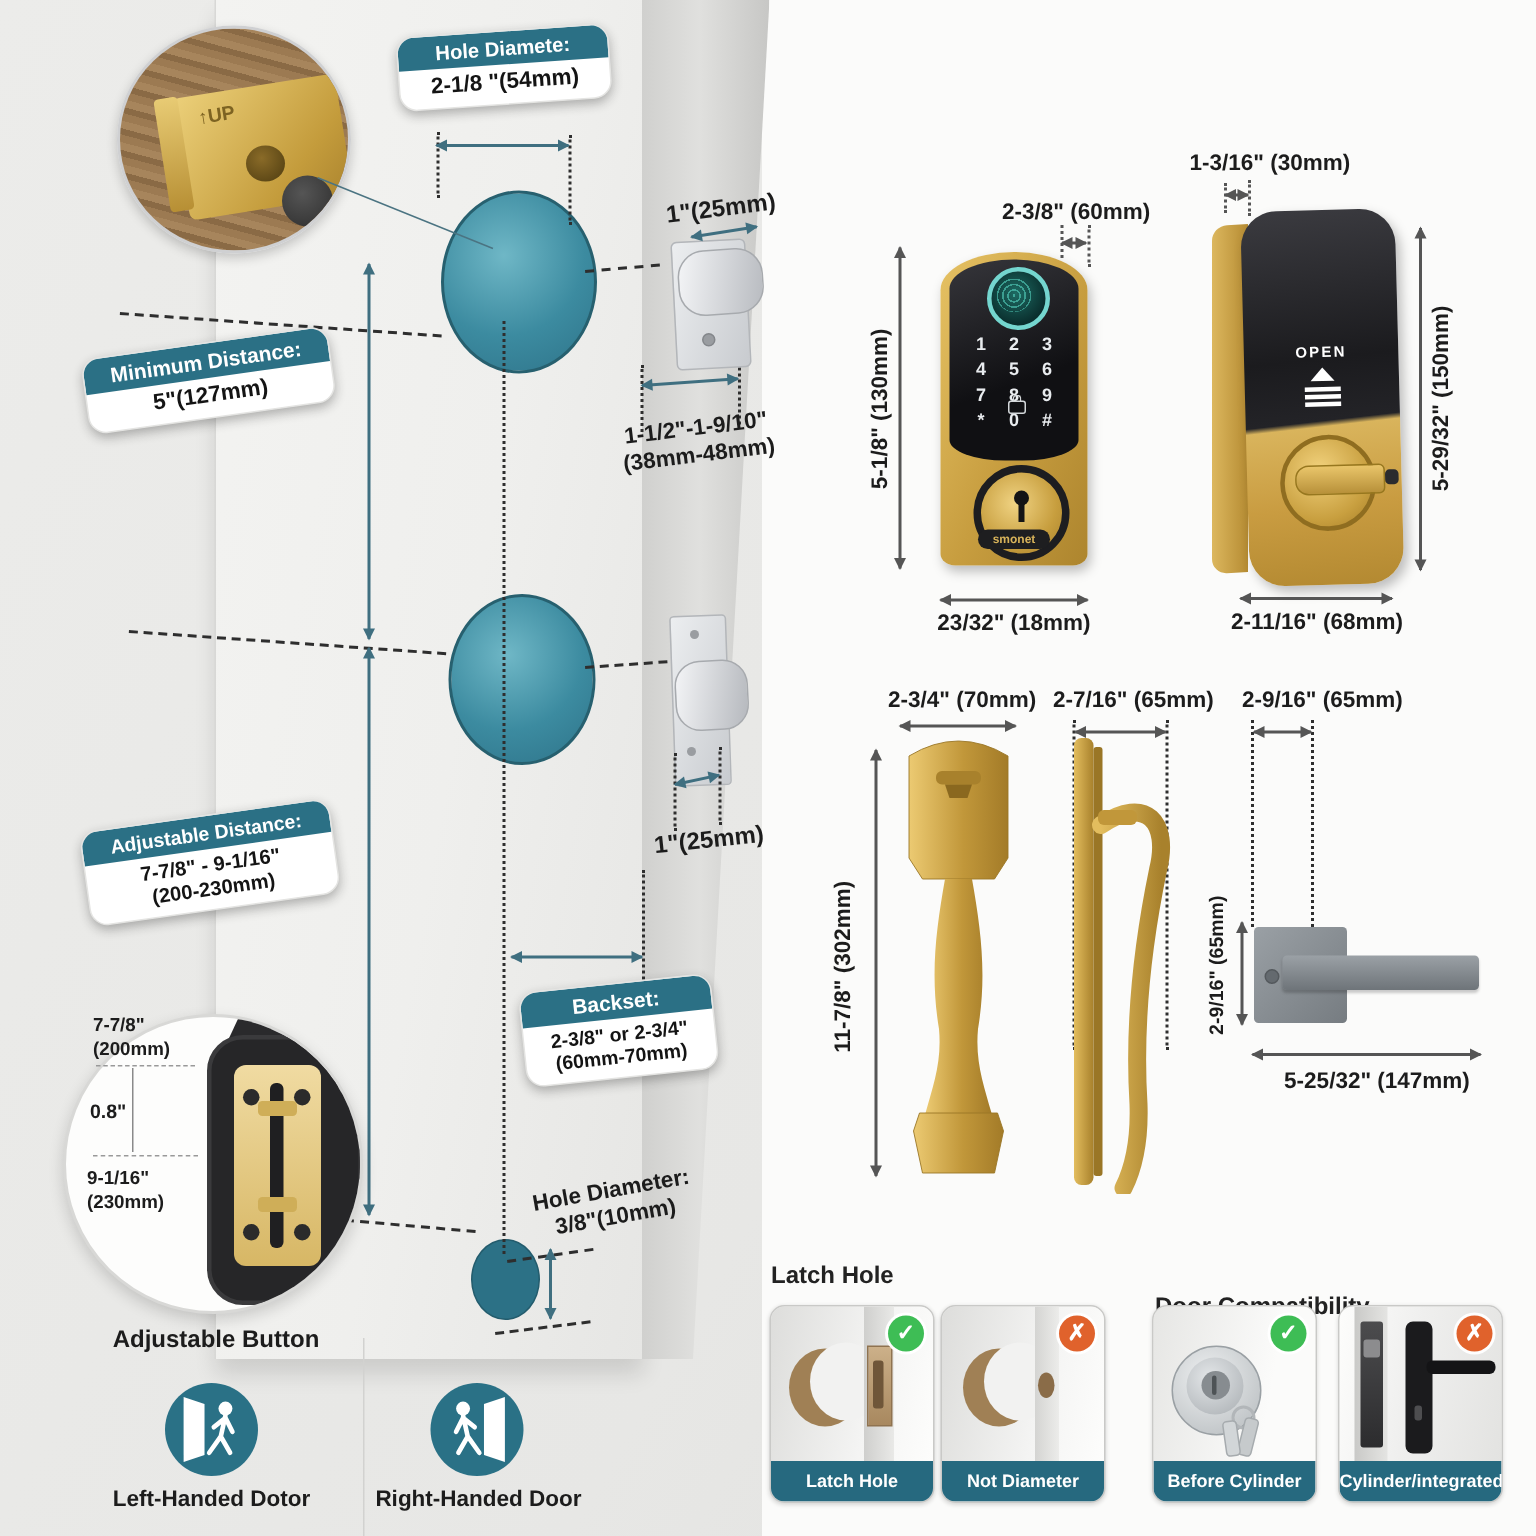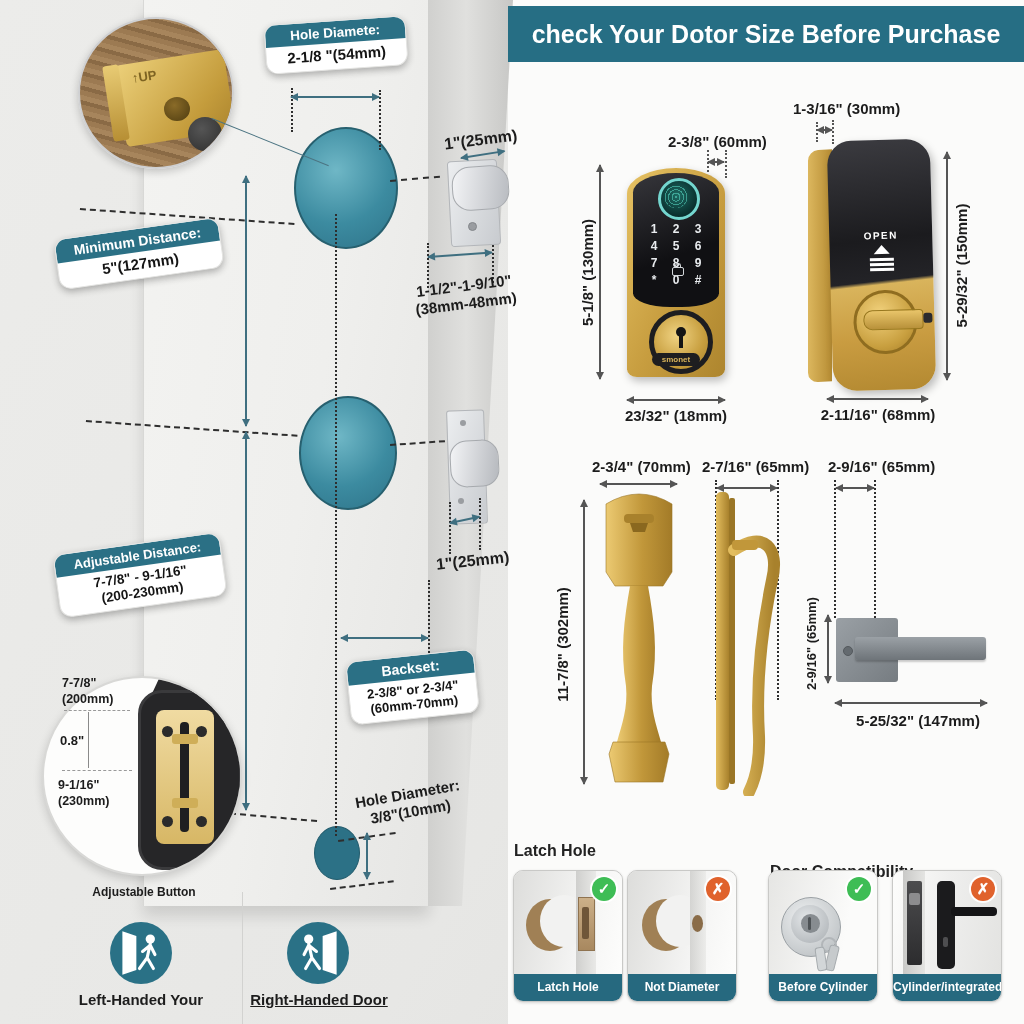--- a/index.html
+++ b/index.html
@@ -186,42 +186,39 @@
     <span>(200mm)</span>
   </div>
   <div class="dh" style="left:64px;top:710px;width:66px;border-top:1.5px dashed #999;"></div>
   <div class="mlab" style="left:60px;top:733px;font-size:13px;">0.8"</div>
   <div class="abs" style="left:88px;top:712px;height:56px;border-left:1.5px solid #8a8a8a;"></div>
   <div class="dh" style="left:62px;top:770px;width:70px;border-top:1.5px dashed #999;"></div>
   <div class="mlab" style="left:58px;top:778px;font-size:12.5px;line-height:1.25;">
     <span>9-1/16"</span><br>
     <span>(230mm)</span>
   </div>
-  <div class="mlab ctr" style="left:38px;top:885px;width:212px;font-size:12px;">Adjustable Button</div>
+  <div class="mlab ctr" style="left:38px;top:885px;width:212px;font-size:16px;">Adjustable Button</div>
 
   <div class="abs" style="left:110px;top:922px;width:62px;height:62px;border-radius:50%;background:#2a7186;">
     <svg width="62" height="62" viewBox="0 0 40 40">
       <polygon points="8,6 17,9 17,31 8,34" fill="#fff"></polygon>
       <circle cx="26" cy="11" r="3" fill="#fff"></circle>
       <path d="M26,14 L24,23 M26,15 L21,19 M26,15 L29,21 M24,23 L19,30 M24,23 L28,30" stroke="#fff" stroke-width="2" stroke-linecap="round" fill="none"></path>
     </svg>
   </div>
-  <div class="mlab ctr" style="left:58px;top:991px;width:166px;">Left-Handed Your</div>
+  <div class="mlab ctr" style="left:58px;top:991px;width:166px;">Left-Handed Dotor</div>
   <div class="abs" style="left:287px;top:922px;width:62px;height:62px;border-radius:50%;background:#2a7186;">
     <svg width="62" height="62" viewBox="0 0 40 40" style="transform:scaleX(-1);">
       <polygon points="8,6 17,9 17,31 8,34" fill="#fff"></polygon>
       <circle cx="26" cy="11" r="3" fill="#fff"></circle>
       <path d="M26,14 L24,23 M26,15 L21,19 M26,15 L29,21 M24,23 L19,30 M24,23 L28,30" stroke="#fff" stroke-width="2" stroke-linecap="round" fill="none"></path>
     </svg>
   </div>
-  <div class="mlab ctr" style="left:240px;top:991px;width:158px;text-decoration:underline;">Right-Handed Door</div>
-
-  <div class="abs" style="left:508px;top:6px;width:516px;height:56px;background:#266e84;display:flex;align-items:center;justify-content:center;">
-    <span style="color:#fff;font-weight:700;font-size:25px;white-space:nowrap;">check Your Dotor Size Before Purchase</span>
-  </div>
+  <div class="mlab ctr" style="left:240px;top:991px;width:158px;">Right-Handed Door</div>
+
 
   <div class="mlab" style="left:668px;top:133px;">2-3/8" (60mm)</div>
   <div class="dv" style="left:707px;top:150px;height:22px;border-left:2px dotted #555;"></div>
   <div class="dv" style="left:725px;top:150px;height:28px;border-left:2px dotted #555;"></div>
   <div class="ah" style="left:708px;top:161px;width:16px;--c:#555;"></div>
   <div class="av" style="left:599px;top:165px;height:214px;--c:#555;"></div>
   <div class="vlab" style="left:512px;top:264px;width:150px;">5-1/8" (130mm)</div>
 
   <div class="abs" style="left:627px;top:168px;width:98px;height:209px;
               border-radius:50px 50px 10px 10px / 26px 26px 8px 8px;

